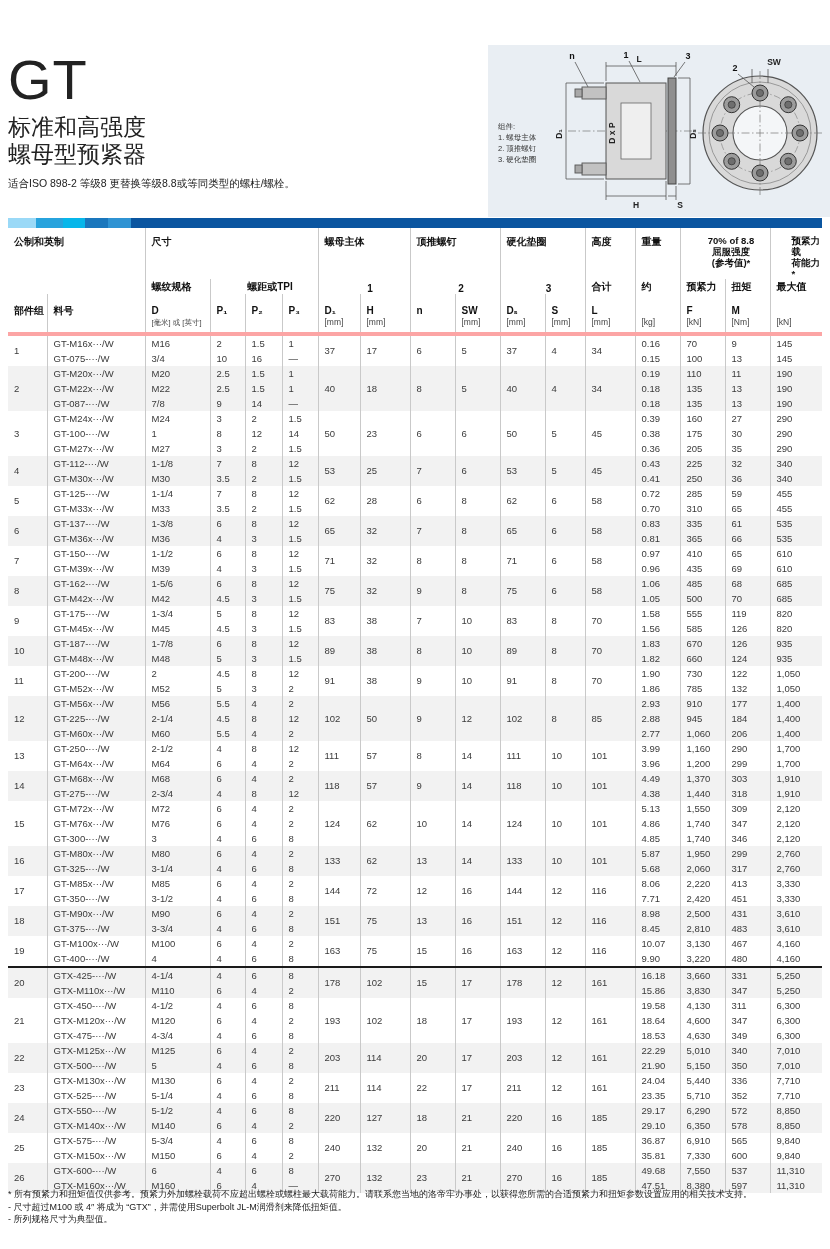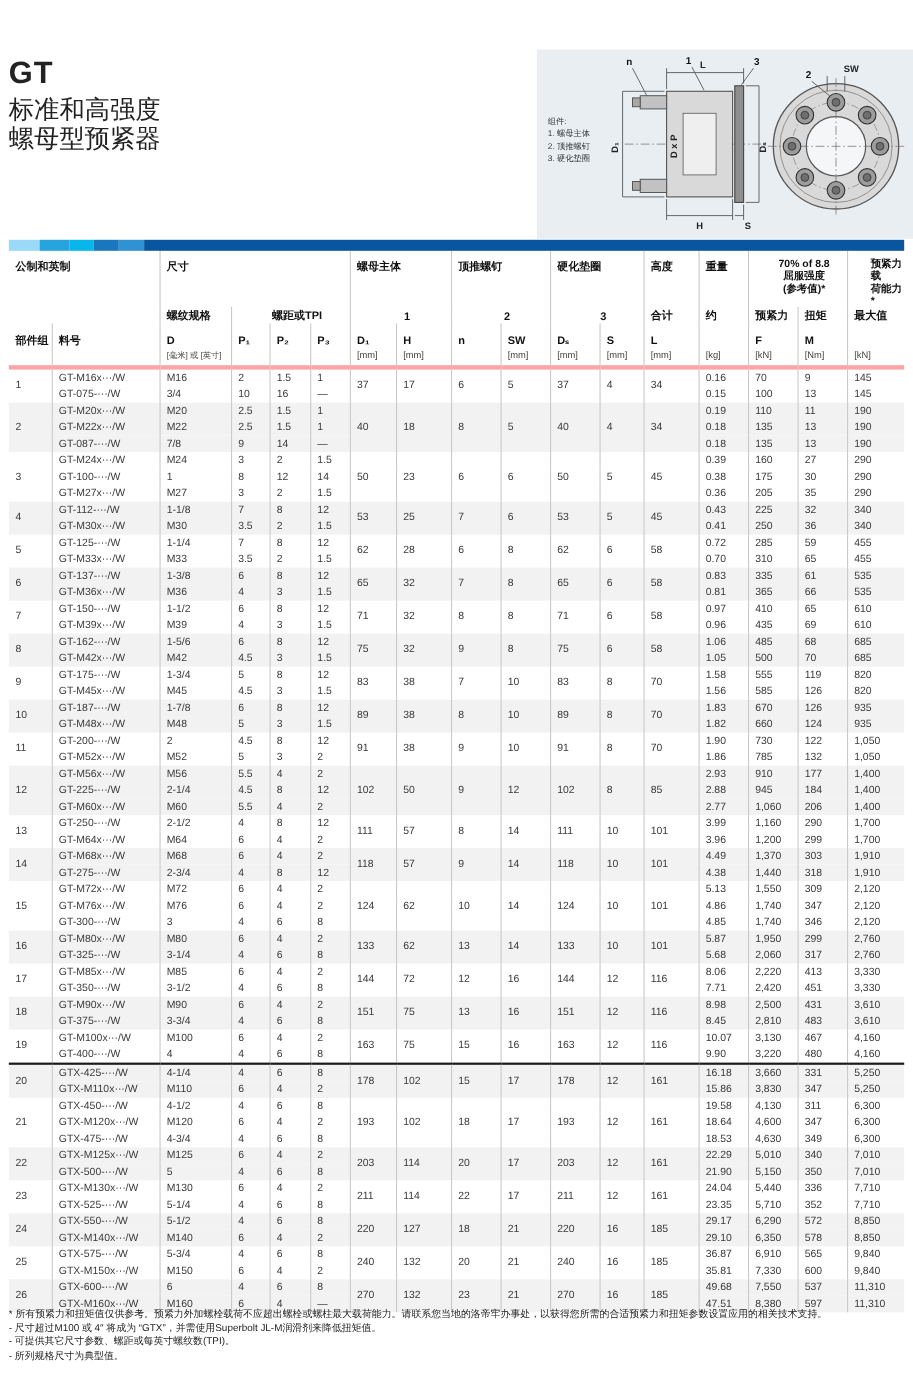--- a/index.html
+++ b/index.html
@@ -1,27 +1,27 @@
 <!DOCTYPE html>
 <html><head>
 <meta charset="utf-8">
 <style>
   html,body{margin:0;padding:0;background:#fff;}
   body{font-family:"Liberation Sans","DejaVu Sans",sans-serif;color:#1a1a1a;}
   #page{position:relative;width:830px;height:1249px;background:#fff;overflow:hidden;}
 
   
   #title-block{position:absolute;left:8px;top:52px;width:470px;}
-  .big-title{font-size:28px;font-weight:700;letter-spacing:1px;line-height:1.0;color:#222;}
+  .big-title{font-size:56px;font-weight:400;letter-spacing:1px;line-height:1.0;color:#222;}
   .sub-title{font-size:23px;font-weight:400;line-height:27px;color:#222;margin-top:6px;}
   .desc{font-size:10.5px;line-height:13.5px;color:#222;margin-top:9px;}
 
   
   #diagram-box{position:absolute;left:488px;top:45px;width:342px;height:172px;background:#e9eef3;}
-  #diagram-legend{position:absolute;left:10px;top:60px;font-size:7.5px;line-height:11px;color:#333;}
+  #diagram-legend{position:absolute;left:10px;top:76px;font-size:7.5px;line-height:11px;color:#333;}
   #diagram-box svg{position:absolute;left:0;top:0;}
   .dim-label{font-size:8.5px;font-weight:bold;fill:#222;}
   .callout{font-size:9px;font-weight:bold;fill:#111;}
   .dimline{stroke:#555;stroke-width:0.8;fill:none;}
   .centerline{stroke:#777;stroke-width:0.7;stroke-dasharray:8 2.5 1.5 2.5;fill:none;}
 
   
   #table-wrap{position:absolute;left:8px;top:218px;width:814px;}
   #brandbar{display:flex;height:10px;width:814px;}
   #brandbar div{height:10px;}
@@ -56,20 +56,21 @@
 
 <div id="page">
 
   <div id="title-block">
     <div class="big-title">GT</div>
     <div class="sub-title">
       <div>标准和高强度</div>
       <div>螺母型预紧器</div>
     </div>
     <div class="desc">
+      <div>适合ISO 898-2 等级8 更替换等级8.8或等同类型的螺柱/螺栓。</div>
     </div>
   </div>
 
   <div id="diagram-box">
     <svg width="342" height="172" viewBox="0 0 342 172">
 
       <g>
         <line class="centerline" x1="80" y1="86" x2="206" y2="86"></line>
 
         <rect x="118" y="38" width="60" height="96" fill="#d9d9d9" stroke="#555" stroke-width="1"></rect>
@@ -1137,17 +1138,16 @@
             <td>597</td>
             <td>11,310</td>
           </tr>
         </tbody>
     </table>
   </div>
 
   <div id="footnotes">
     <p class="fn">* 所有预紧力和扭矩值仅供参考。预紧力外加螺栓载荷不应超出螺栓或螺柱最大载荷能力。请联系您当地的洛帝牢办事处，以获得您所需的合适预紧力和扭矩参数设置应用的相关技术支持。</p>
     <p class="fn">- 尺寸超过M100 或 4″ 将成为 “GTX”，并需使用Superbolt JL-M润滑剂来降低扭矩值。</p>
-    <p class="fn">- 可提供其它尺寸参数、螺距或每英寸螺纹数(TPI)。</p>
     <p class="fn">- 所列规格尺寸为典型值。</p>
   </div>
 
 </div>
 
 </body></html>

